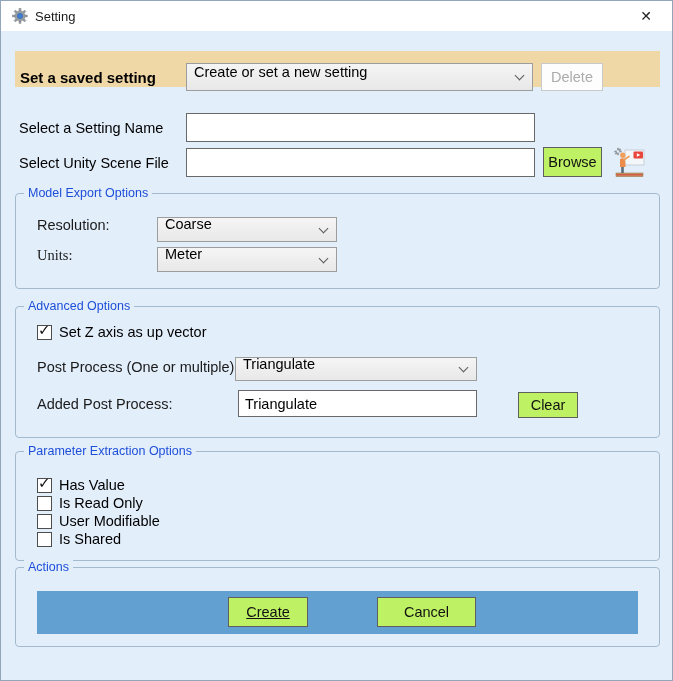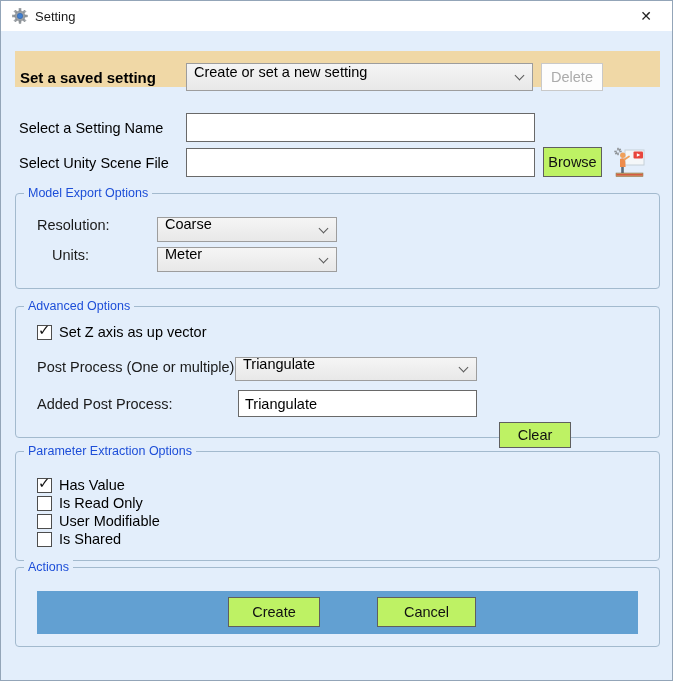--- a/index.html
+++ b/index.html
@@ -102,21 +102,21 @@
     <rect x="4.4" y="27.2" width="26.2" height="1.2" fill="#d84a3a"></rect>
   </svg>
 
   <div class="group" style="top:192px; height:96px;">
     <span class="legend">Model Export Options</span>
     <span class="lbl" style="left:21px; top:18px; height:26px;">Resolution:</span>
     <div class="combo" style="left:141px; top:23px; width:180px; height:25px;">
       <span>Coarse</span>
       <span class="chev"></span>
     </div>
-    <span class="lbl" style="left:36px; top:48px; height:26px;">Units:</span>
+    <span class="lbl" style="left:21px; top:48px; height:26px;font-family:Liberation Serif, serif;">Units:</span>
     <div class="combo" style="left:141px; top:53px; width:180px; height:25px;">
       <span>Meter</span>
       <span class="chev"></span>
     </div>
   </div>
 
   <div class="group" style="top:305px; height:132px;">
     <span class="legend">Advanced Options</span>
     <div class="cbrow" style="left:21px; top:16px;">
       <span class="cb">
@@ -124,21 +124,21 @@
         </span>
       <span class="cbl">Set Z axis as up vector</span>
     </div>
     <span class="lbl" style="left:21px; top:47px; height:26px;">Post Process (One or multiple):</span>
     <div class="combo" style="left:219px; top:50px; width:242px; height:24px;">
       <span>Triangulate</span>
       <span class="chev"></span>
     </div>
     <span class="lbl" style="left:21px; top:84px; height:26px;">Added Post Process:</span>
     <input type="text" class="tbox" style="left: 222px; top: 83px; width: 239px; height: 27px;" value="Triangulate">
-    <button class="btn" style="left:483px; top:85px; width:72px; height:26px;margin-top:30px;">Clear</button>
+    <button class="btn" style="left:502px; top:85px; width:60px; height:26px;">Clear</button>
   </div>
 
   <div class="group" style="top:450px; height:110px;">
     <span class="legend">Parameter Extraction Options</span>
     <div class="cbrow" style="left:21px; top:24px;">
       <span class="cb">
           <span class="mark">✓</span>
         </span>
       <span class="cbl">Has Value</span>
     </div>
@@ -152,18 +152,18 @@
     </div>
     <div class="cbrow" style="left:21px; top:78px;">
       <span class="cb"></span>
       <span class="cbl">Is Shared</span>
     </div>
   </div>
 
   <div class="group" style="top:566px; height:80px;">
     <span class="legend">Actions</span>
     <div class="action-bar">
-      <button class="btn" style="left:191px; top:6px; width:92px; height:30px;">Create</button>
+      <button class="btn" style="left:191px; top:6px; width:80px; height:30px;text-decoration:underline;">Create</button>
       <button class="btn" style="left:340px; top:6px; width:99px; height:30px;">Cancel</button>
     </div>
   </div>
 
 </div>
 
 </body></html>

